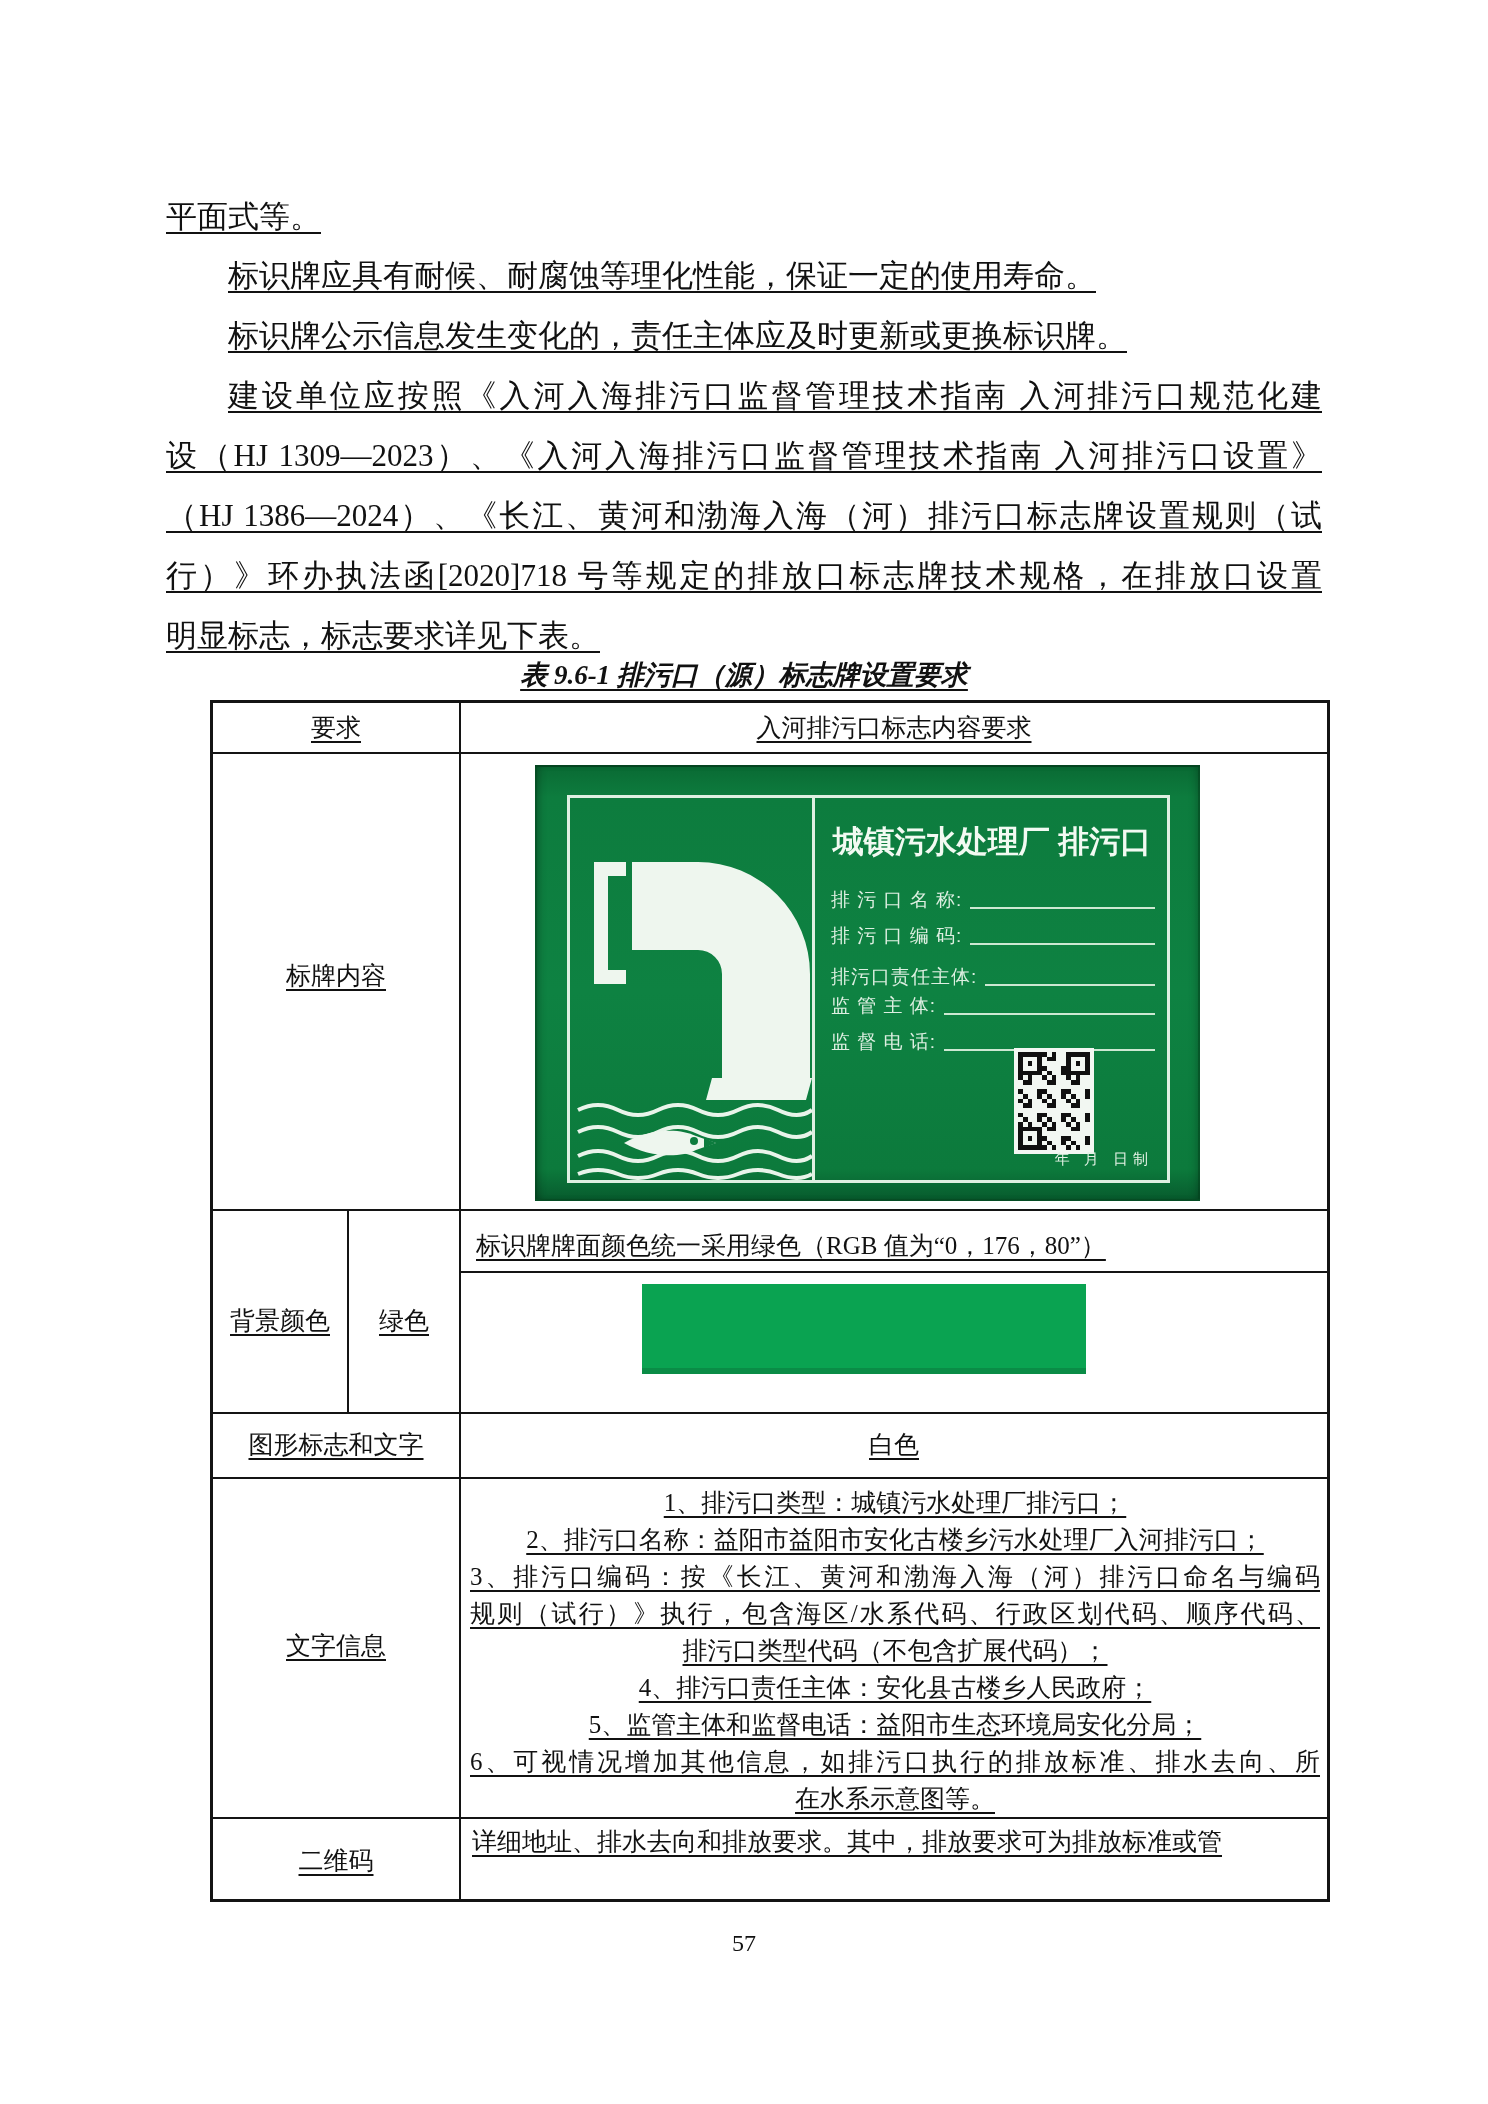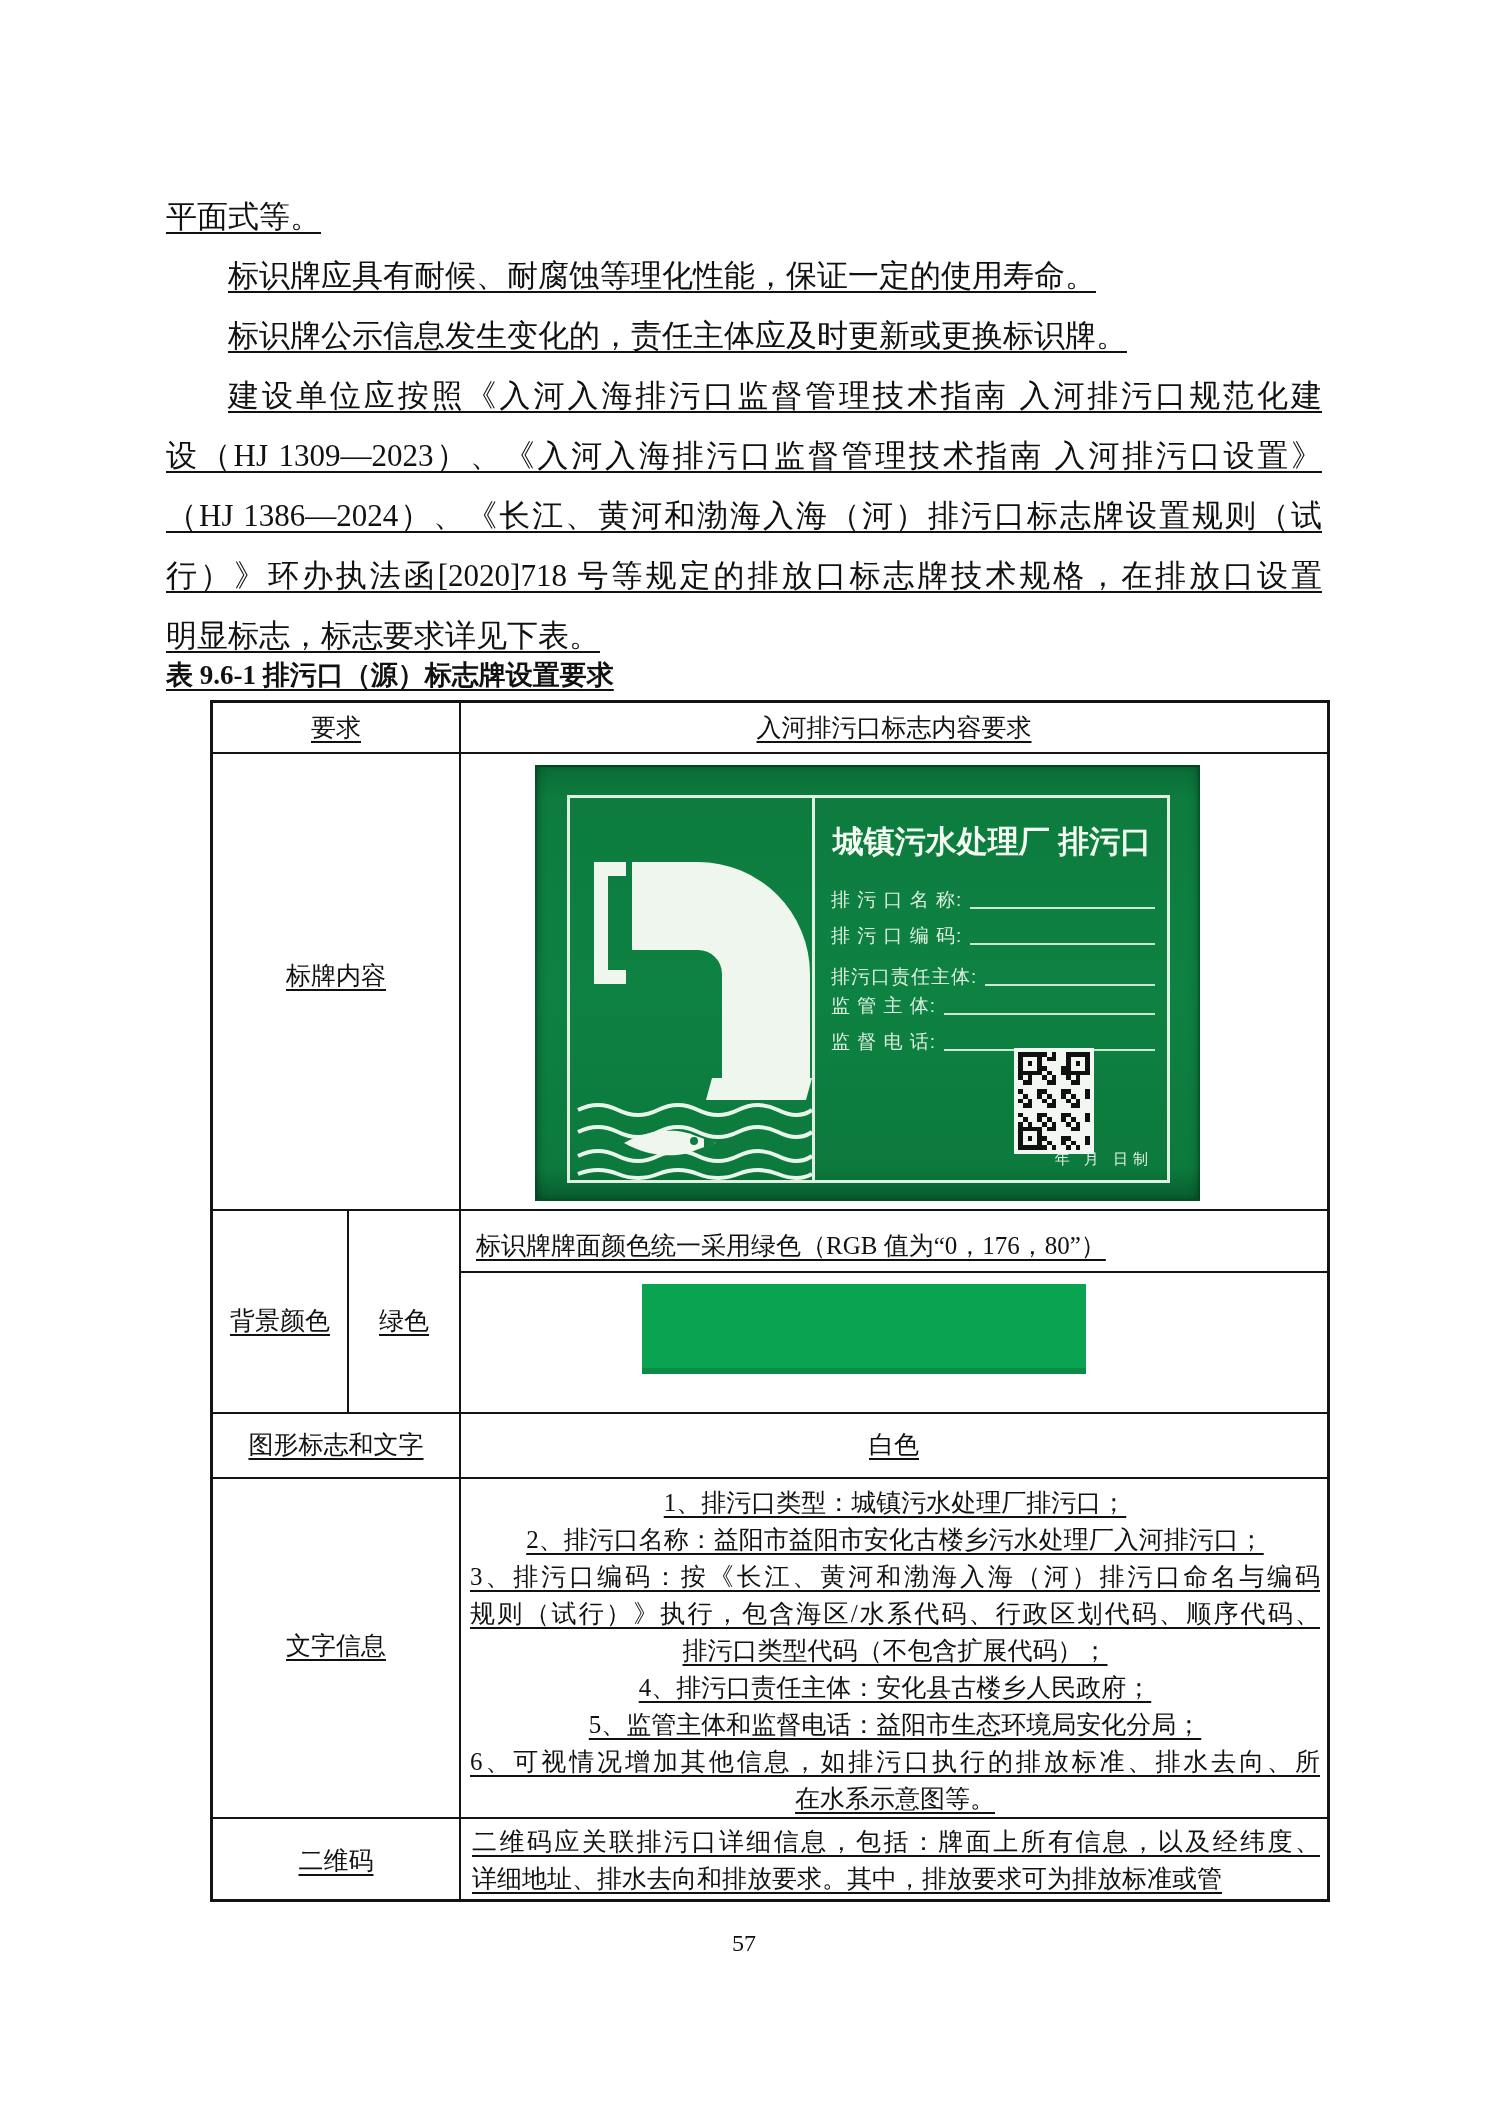--- a/index.html
+++ b/index.html
@@ -5,21 +5,21 @@
   html,body{margin:0;padding:0;background:#ffffff;}
   .page{position:relative;width:1488px;height:2104px;background:#ffffff;overflow:hidden;
         font-family:"Liberation Serif","DejaVu Serif",serif;color:#111;padding-left:7px;}
   .u{text-decoration:underline;text-decoration-thickness:2px;text-underline-offset:5px;}
   
   .bline{position:absolute;left:166px;width:1156px;height:60px;line-height:60px;
          font-size:31px;white-space:nowrap;}
   .indent{padding-left:62px;width:1094px;}
   .fill{white-space:normal;text-align:justify;text-align-last:justify;}
   .caption{position:absolute;left:166px;top:654px;width:1156px;height:42px;line-height:42px;
-           font-weight:bold;font-size:27px;}
+           text-align:center;font-weight:bold;font-size:27px;font-style:italic;}
   
   .tline{position:absolute;background:#141414;}
   .touter{position:absolute;left:210px;top:700px;width:1120px;height:1202px;
           border:3px solid #141414;box-sizing:border-box;}
   .cell{position:absolute;font-size:25px;}
   .ctr{text-align:center;}
   .tcell-lines div{font-size:25px;height:37px;line-height:37px;white-space:nowrap;}
   .tcell-lines div.c{text-align:center;}
   .tcell-lines div.f{white-space:normal;text-align:justify;text-align-last:justify;}
   
@@ -231,18 +231,17 @@
     <div class="f u">规则（试行）》执行，包含海区/水系代码、行政区划代码、顺序代码、</div>
     <div class="c u">排污口类型代码（不包含扩展代码）；</div>
     <div class="c u">4、排污口责任主体：安化县古楼乡人民政府；</div>
     <div class="c u">5、监管主体和监督电话：益阳市生态环境局安化分局；</div>
     <div class="f u">6、可视情况增加其他信息，如排污口执行的排放标准、排水去向、所</div>
     <div class="c u">在水系示意图等。</div>
   </div>
 
   <div class="cell ctr" style="left:213px;top:1836px;width:246px;height:49px;line-height:49px"><span class="u">二维码</span></div>
   <div class="tcell-lines" style="position:absolute;left:472px;top:1823px;width:848px">
-    <div class="f u">二维码应关联排污口详细信息，包括：牌面上所有信息，以及经纬度、</div>
     <div class="u">详细地址、排水去向和排放要求。其中，排放要求可为排放标准或管</div>
   </div>
 
   <div class="footer">57</div>
 </div>
 
 </body></html>

